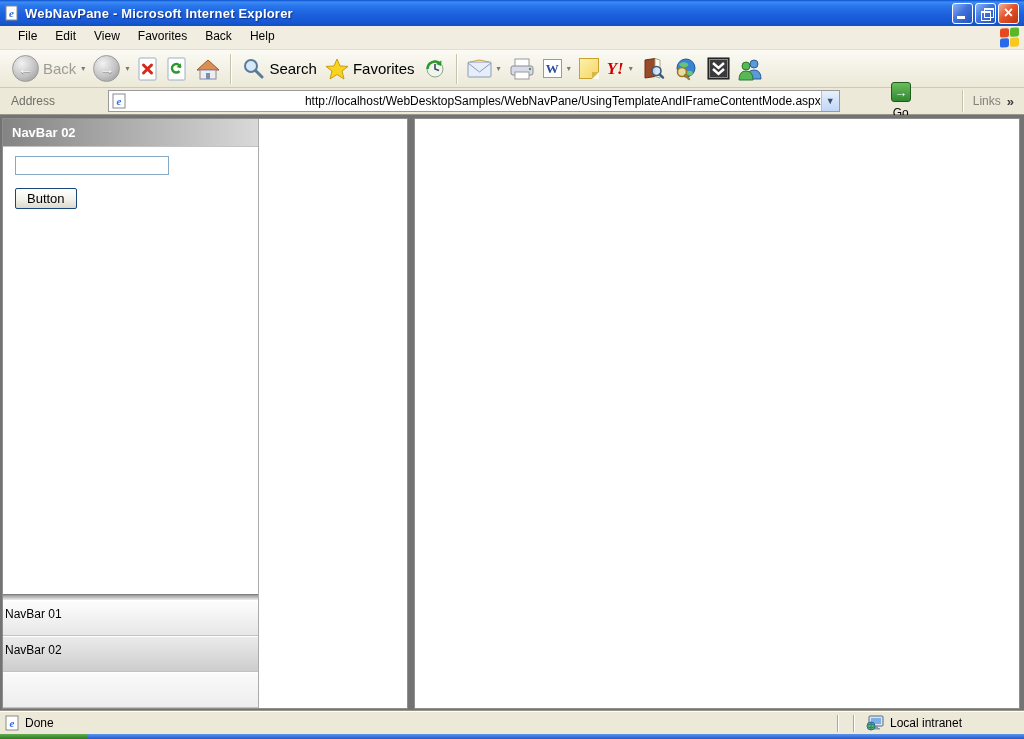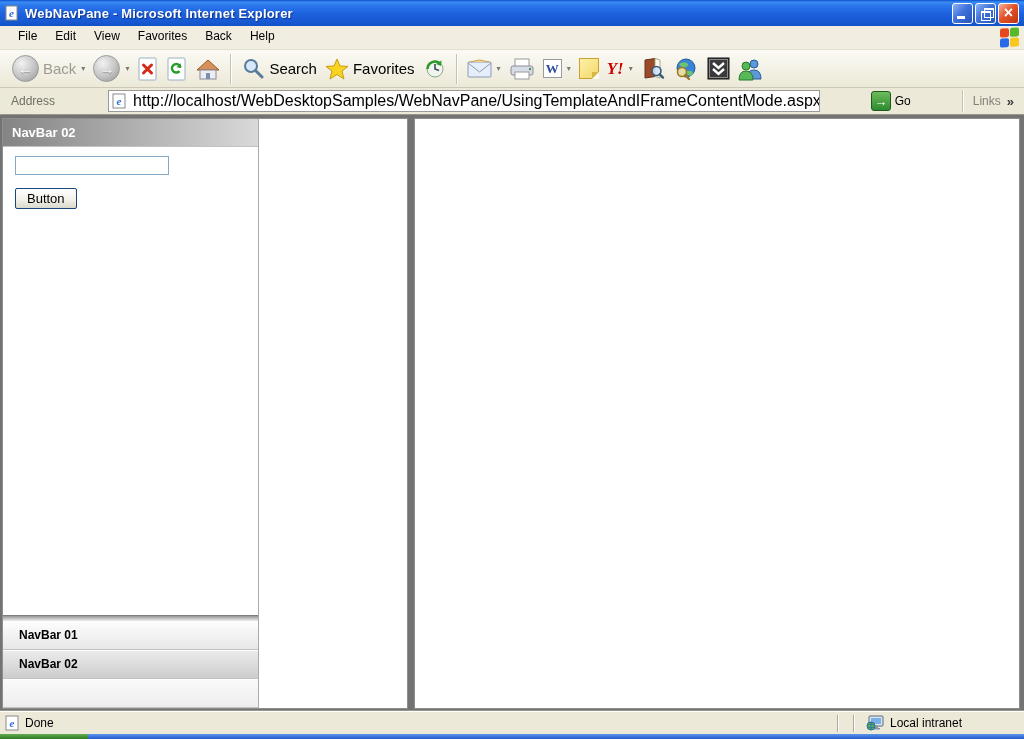--- a/index.html
+++ b/index.html
@@ -51,25 +51,25 @@
   .word-ico { width:19px; height:19px; background:#fff; border:1px solid #9a9a9a;
     display:flex; align-items:center; justify-content:center; }
   .word-ico::after { content:"W"; font-family:"Liberation Serif",serif; font-weight:bold; font-size:13px; color:#2a4a9a; }
 
   
   .addressbar { position:absolute; top:88px; left:0; right:0; height:27px; background:#ece9d8;
     border-bottom:1px solid #9a968a; display:flex; align-items:center; padding:0 2px;gap:44px; }
   .addr-label { color:#6e6e66; padding:0 9px; }
   .addr-combo { flex:1; height:22px; background:#fff; border:1px solid #9a9a9a;
     display:flex; align-items:center; overflow:hidden; }
-  .addr-url { flex:1; font-size:16px; padding-left:3px; white-space:nowrap; }
+  .addr-url { flex:1; font-size:12px; padding-left:3px; white-space:nowrap;text-align:right; }
   .addr-drop { width:18px; height:100%; border-left:1px solid #a8c0dc;
     background:linear-gradient(180deg,#e8f0fc,#c2d6f6); display:flex; align-items:center; justify-content:center;
     color:#35507a; font-size:9px; }
-  .go-btn { display:flex; align-items:center; gap:4px; margin:0 7px; }
+  .go-btn { display:flex; align-items:center; gap:4px; margin:0 7px;flex-direction:column; }
   .go-sq { width:20px; height:20px; border-radius:3px; border:1px solid #1d5a1d;
     background:linear-gradient(180deg,#6cbc5c,#2e8a2e); color:#fff; font-weight:bold;
     display:flex; align-items:center; justify-content:center; }
   .go-sq::after { content:"\2192"; font-size:13px; }
   .links-zone { display:flex; align-items:center; gap:6px; padding:0 8px 0 10px;
     border-left:1px solid #c6c2ae; box-shadow:1px 0 0 #fff inset; color:#84807a; height:22px; }
   .links-chev { color:#3a3a3a; font-weight:bold; font-size:13px; }
 
   
   .viewport { position:absolute; top:115px; left:0; right:0; height:596px; background:#737373; }
@@ -81,21 +81,21 @@
     color:#fff; font-weight:bold; font-size:13px; line-height:28px; padding-left:9px;
     border-bottom:1px solid #c2c2c2; }
   .np-body { flex:1; padding:9px 12px; overflow:hidden; }
   .np-input { width:154px; height:19px; border:1px solid #86aac6; font-size:12px; padding:1px 3px; outline:none; display:block; }
   .np-pager { margin-top:13px; font-size:14px; letter-spacing:3px; color:#1a1a1a; }
   .np-button { margin-top:13px; font-size:13px; font-family:"Liberation Sans",sans-serif; padding:2px 11px;
     border:1px solid #17477c; border-radius:2px; color:#000;
     background:linear-gradient(180deg,#ffffff,#f2f1ea 55%,#dcd9cc 100%); }
   .np-splitter { flex:none; height:6px; border-top:1px solid #7e7e7e;
     background:linear-gradient(180deg,#969696,#ededed); }
-  .np-item { flex:none; height:29px; line-height:27px; font-weight:bold; font-size:12px; padding-left:16px;
+  .np-item { flex:none; height:36px; line-height:27px; font-weight:normal; font-size:12px; padding-left:2px;
     border-top:1px solid #ffffff; border-bottom:1px solid #c2c2c2;
     background:linear-gradient(180deg,#fdfdfd,#e7e7e7); cursor:default; }
   .np-item.selected { background:linear-gradient(180deg,#ebebeb,#cdcdcd); }
   .np-item.empty { background:linear-gradient(180deg,#fafafa,#ededed); }
 
   
   .statusbar { position:absolute; top:711px; left:0; right:0; height:23px; background:#ece9d8;
     border-top:1px solid #ffffff; box-shadow:0 -1px 0 #9a968a; display:flex; align-items:center; }
   .sb-left { display:flex; align-items:center; gap:5px; padding-left:5px; }
   .sb-right { position:absolute; right:62px; top:0; bottom:0; display:flex; align-items:center; }

